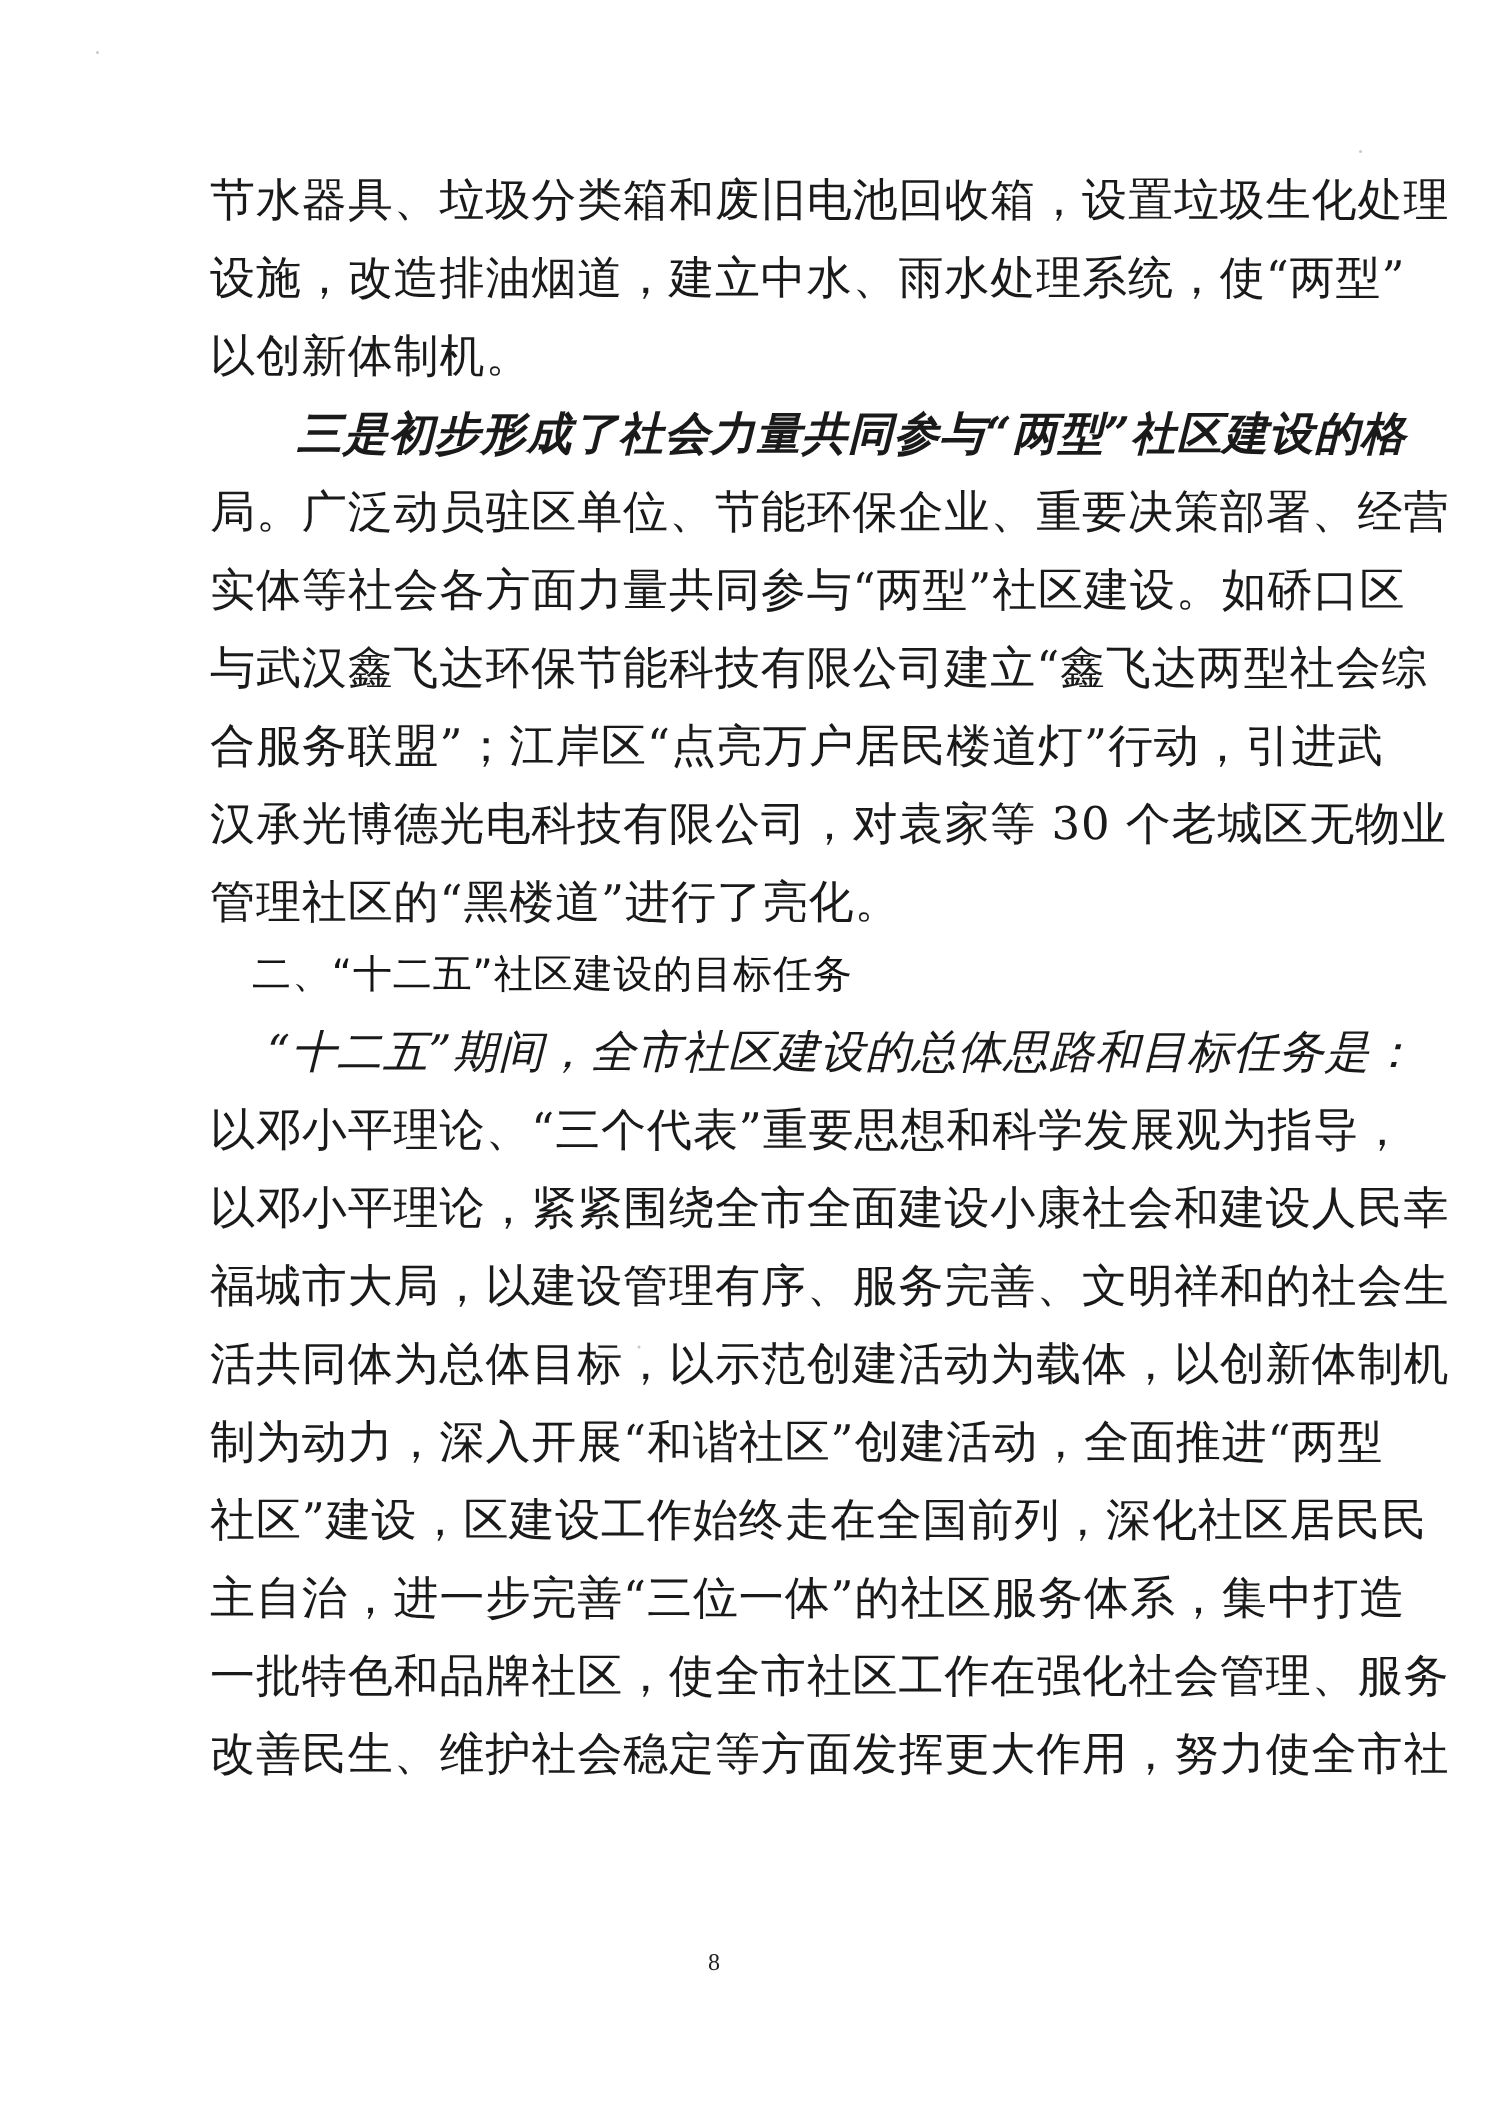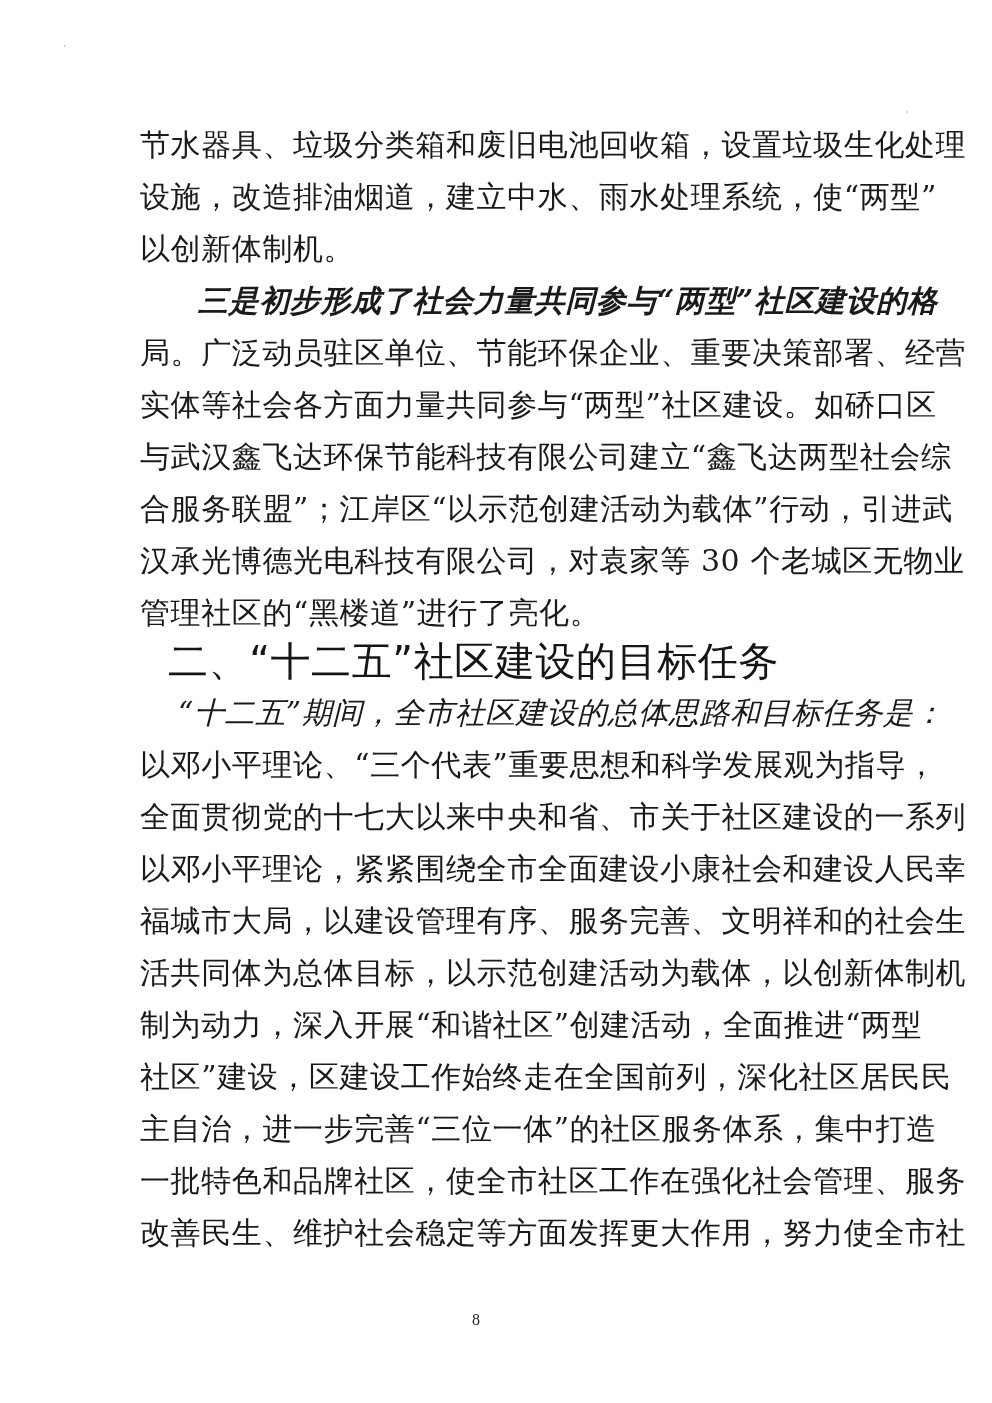--- a/index.html
+++ b/index.html
@@ -15,21 +15,20 @@
       font-family: "DejaVu Serif", "Liberation Serif", serif;
       color: #1a1a1a;
     }
     .page {
       position: absolute;
       left: 0;
       top: 0;
       width: 992px;
       height: 1262px;
       background: #ffffff;
-      margin-top: 11px;
     }
     .text-block {
       position: absolute;
       left: 140px;
       width: 718px;
       font-size: 30px;
       line-height: 52px;
       letter-spacing: 0.6px;
       text-align: justify;
       text-align-last: left;
@@ -49,21 +48,21 @@
     .para-first-bold {
       font-weight: bold;
     }
     .indent {
       padding-left: 58px;
       font-style: italic;
     }
     .heading {
       position: absolute;
       font-family: "DejaVu Sans", "Liberation Sans", sans-serif;
-      font-size: 40px;
+      font-size: 26px;
       line-height: 52px;
       letter-spacing: 0.6px;
       color: #151515;
       white-space: nowrap;
     }
     .page-number {
       position: absolute;
       left: 466px;
       top: 1300px;
       width: 20px;
@@ -89,31 +88,30 @@
     <span class="line">节水器具、垃圾分类箱和废旧电池回收箱，设置垃圾生化处理</span>
     <span class="line">设施，改造排油烟道，建立中水、雨水处理系统，使“两型”</span>
     <span class="line last">以创新体制机。</span>
   </div>
 
   <div class="text-block" style="top:264px;">
     <span class="line indent para-first-bold">三是初步形成了社会力量共同参与“两型”社区建设的格</span>
     <span class="line">局。广泛动员驻区单位、节能环保企业、重要决策部署、经营</span>
     <span class="line">实体等社会各方面力量共同参与“两型”社区建设。如硚口区</span>
     <span class="line">与武汉鑫飞达环保节能科技有限公司建立“鑫飞达两型社会综</span>
-    <span class="line">合服务联盟”；江岸区“以示范创建活动为载体”行动，引进武</span>
+    <span class="line">合服务联盟”；江岸区“点亮万户居民楼道灯”行动，引进武</span>
     <span class="line">汉承光博德光电科技有限公司，对袁家等 30 个老城区无物业</span>
     <span class="line last">管理社区的“黑楼道”进行了亮化。</span>
   </div>
 
   <div class="heading" style="left:168px; top:624px;">二、“十二五”社区建设的目标任务</div>
 
   <div class="text-block" style="top:676px;">
     <span class="line indent" style="padding-left:38px;">“十二五”期间，全市社区建设的总体思路和目标任务是：</span>
     <span class="line">以邓小平理论、“三个代表”重要思想和科学发展观为指导，</span>
-    <span class="line">全面贯彻党的十七大以来中央和省、市关于社区建设的一系列</span>
     <span class="line">以邓小平理论，紧紧围绕全市全面建设小康社会和建设人民幸</span>
     <span class="line">福城市大局，以建设管理有序、服务完善、文明祥和的社会生</span>
     <span class="line">活共同体为总体目标，以示范创建活动为载体，以创新体制机</span>
     <span class="line">制为动力，深入开展“和谐社区”创建活动，全面推进“两型</span>
     <span class="line">社区”建设，区建设工作始终走在全国前列，深化社区居民民</span>
     <span class="line">主自治，进一步完善“三位一体”的社区服务体系，集中打造</span>
     <span class="line">一批特色和品牌社区，使全市社区工作在强化社会管理、服务</span>
     <span class="line">改善民生、维护社会稳定等方面发挥更大作用，努力使全市社</span>
   </div>
 

